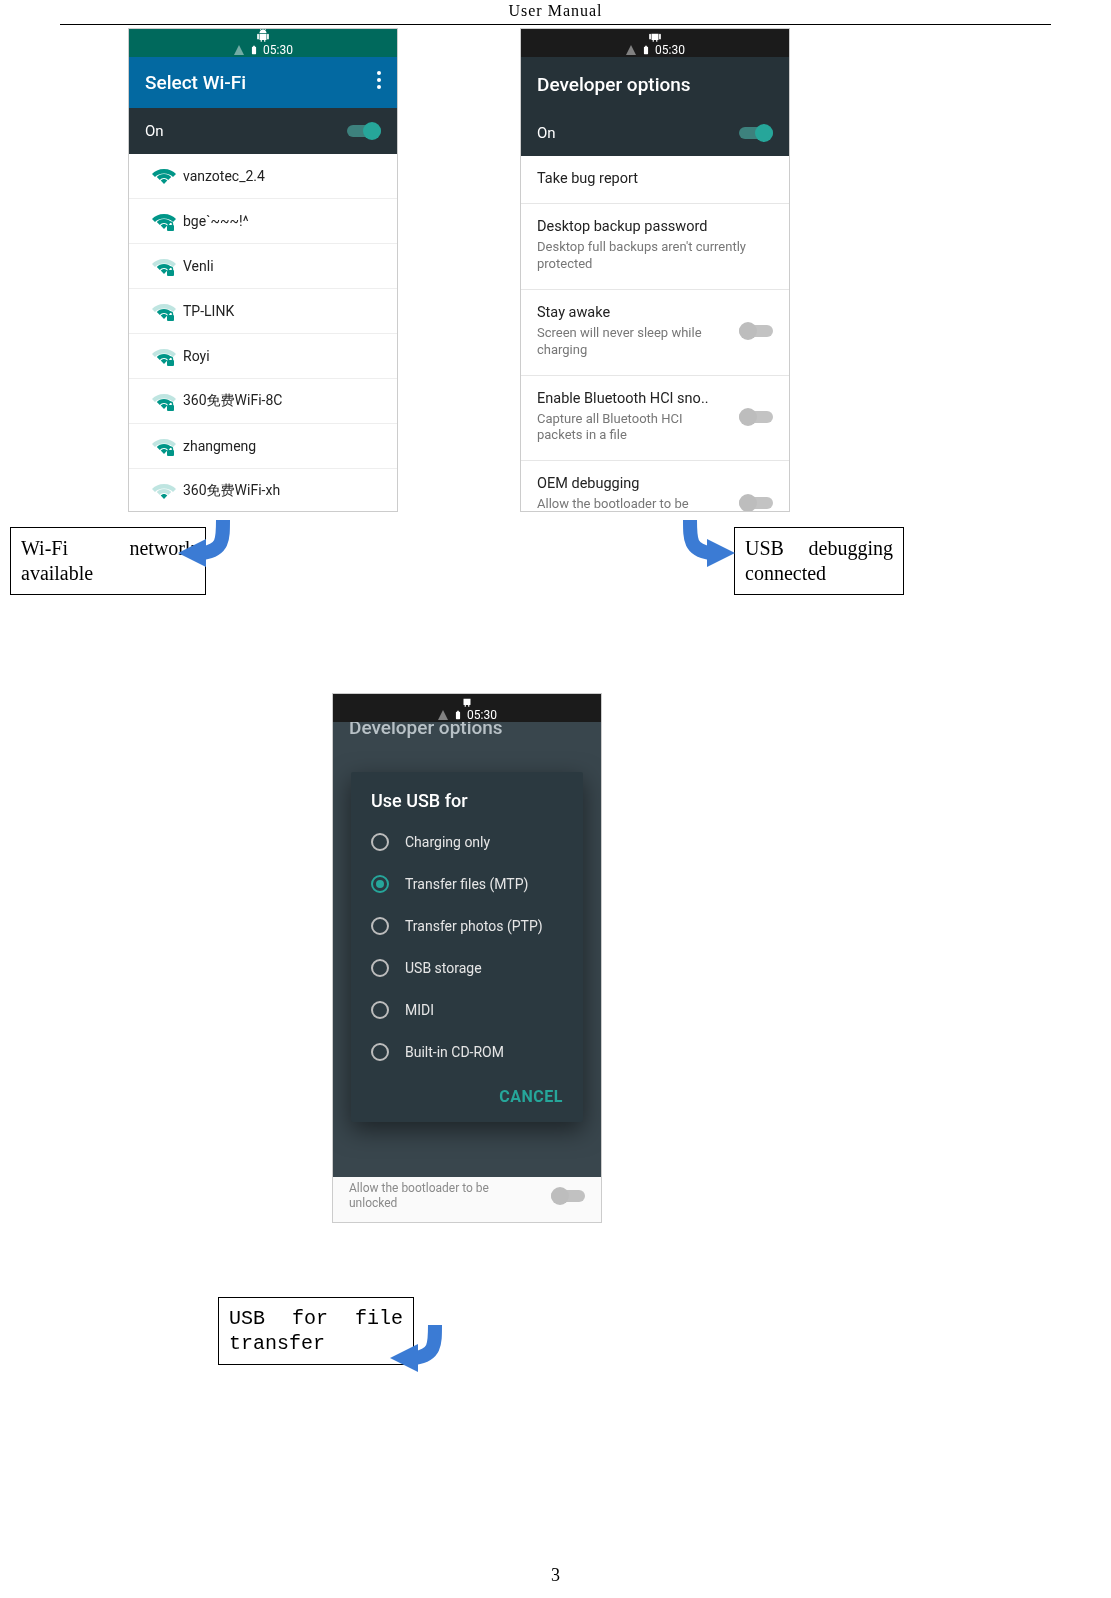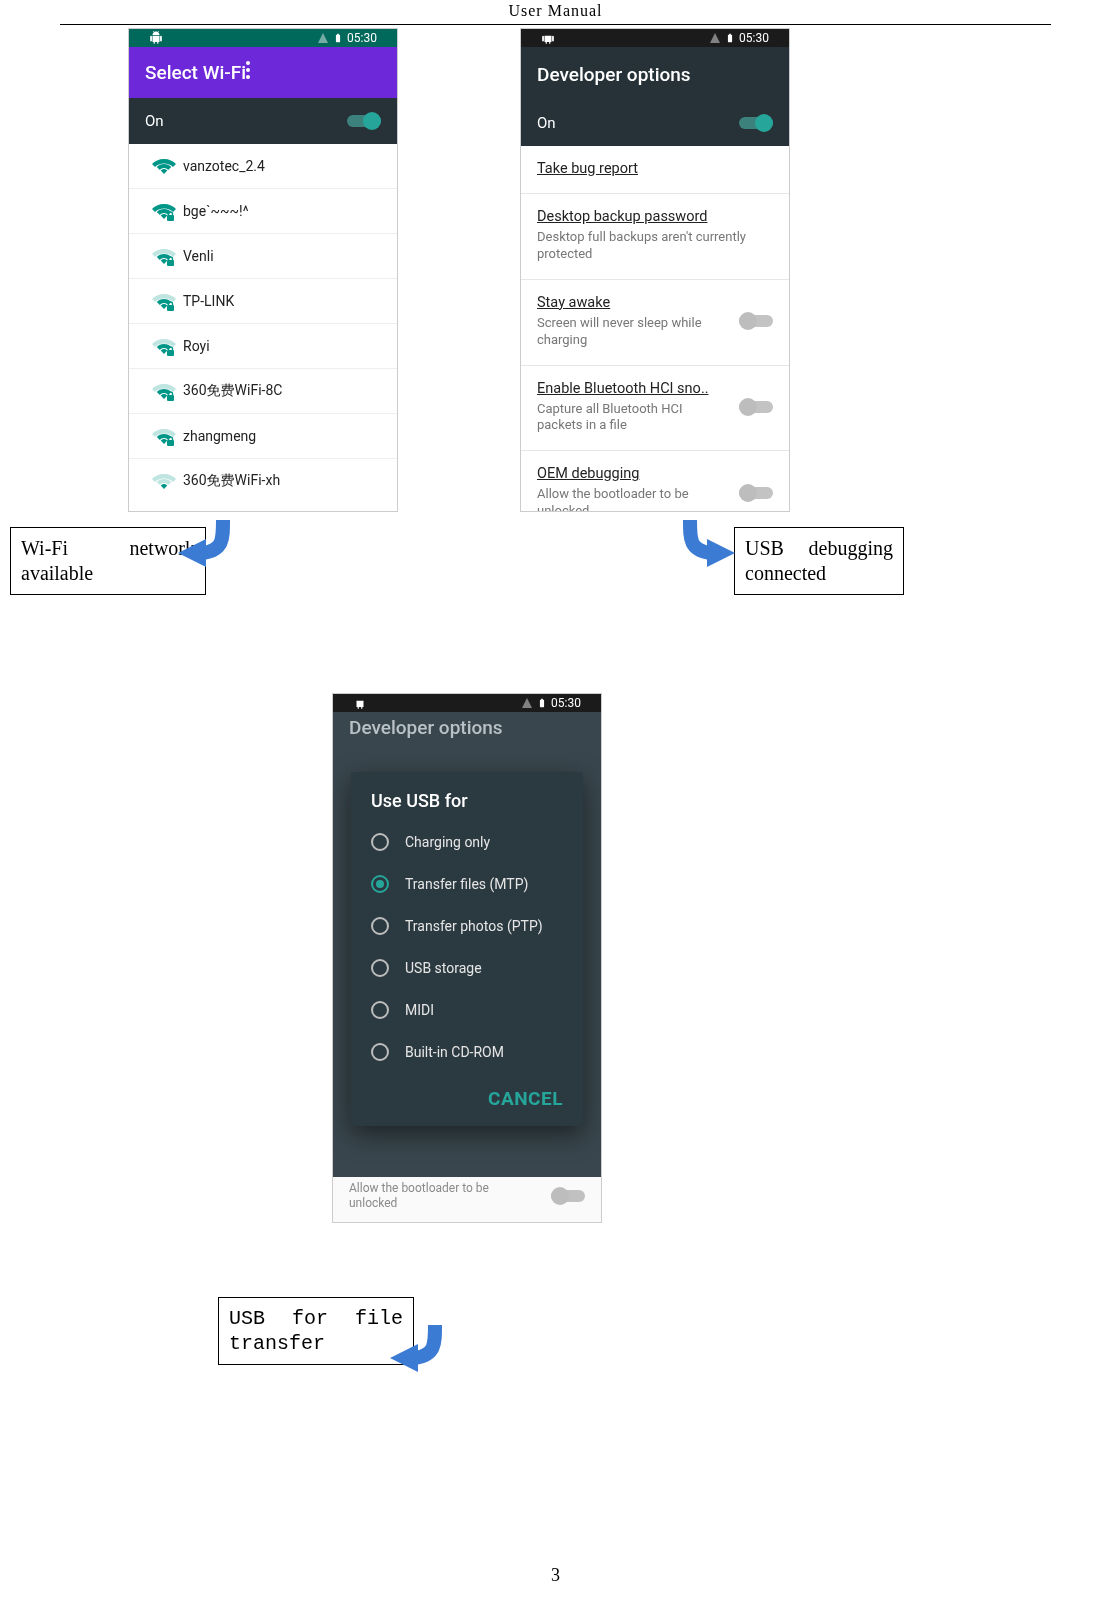--- a/index.html
+++ b/index.html
@@ -35,42 +35,43 @@
   
   .phone {
     position: absolute;
     width: 270px;
     background: #fff;
     border: 1px solid #ccc;
     font-family: Roboto, Arial, sans-serif;
     overflow: hidden;
   }
   .status-bar {
-    height: 18px;
+    height: 28px;
     display: flex;
     align-items: center;
     justify-content: space-between;
     padding: 0 20px;
     font-size: 12px;
     color: #fff;
+    flex-direction: column;
   }
   .status-left, .status-right { display: flex; align-items: center; gap: 4px; }
   .sb-dark { background: #1b1b1b; }
   .sb-teal { background: #00695c; }
   .android-icon svg, .sim-icon svg, .batt-icon svg { display: block; }
 
   
   #wifi-phone { top: 28px; left: 128px; height: 484px; }
   .wifi-header {
-    background: #6d28d9;
+    background: #0369a1;
     color: #fff;
     padding: 14px 16px;
     display: flex;
     align-items: center;
-    justify-content: flex-start;
+    justify-content: space-between;
     font-size: 19px;
     font-weight: 500;
   }
   .dots-icon { cursor: pointer; }
   .wifi-on-row {
     background: #263238;
     color: #fff;
     padding: 14px 16px;
     display: flex;
     align-items: center;
@@ -125,21 +126,21 @@
   .dev-item {
     padding: 14px 16px 16px 16px;
     border-bottom: 1px solid #e6e6e6;
     display: flex;
     align-items: center;
     justify-content: space-between;
     gap: 10px;
   }
   .dev-item:last-child { border-bottom: none; }
   .dev-text-col { flex: 1; }
-  .dev-title { font-size: 14.5px; color: #222; text-decoration: underline; }
+  .dev-title { font-size: 14.5px; color: #222; }
   .dev-sub { font-size: 13px; color: #777; margin-top: 4px; line-height: 1.3; }
 
   
   #usb-phone { top: 693px; left: 332px; height: 530px; }
   .usb-bg {
     position: absolute; inset: 0;
     background: #39464d;
   }
   .usb-bottom-strip {
     position: absolute;
@@ -193,21 +194,21 @@
     content: '';
     position: absolute;
     top: 3px; left: 3px; right: 3px; bottom: 3px;
     background: #26a69a;
     border-radius: 50%;
   }
   .usb-cancel {
     text-align: right;
     padding: 14px 20px 10px 20px;
     color: #26a69a;
-    font-size: 19px;
+    font-size: 16px;
     font-weight: 700;
     letter-spacing: .5px;
   }
 
   
   .callout {
     position: absolute;
     border: 1.5px solid #000;
     padding: 8px 10px;
     font-family: "Times New Roman", serif;

